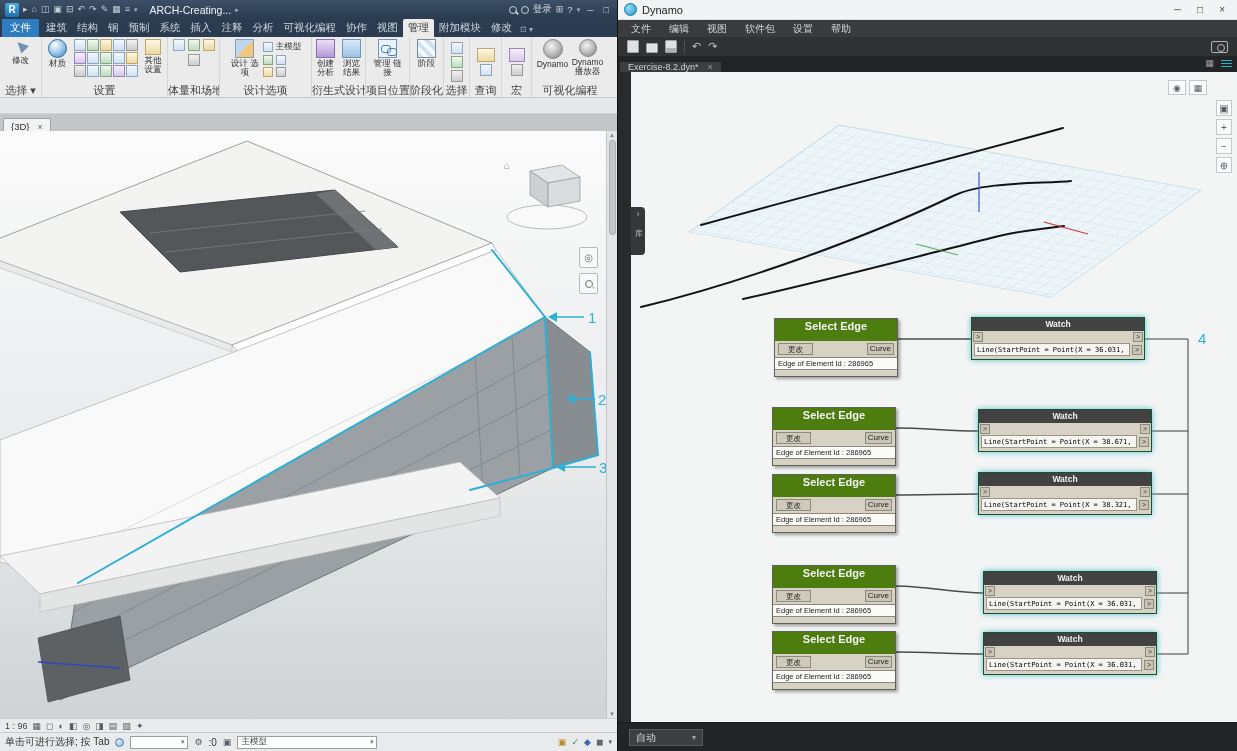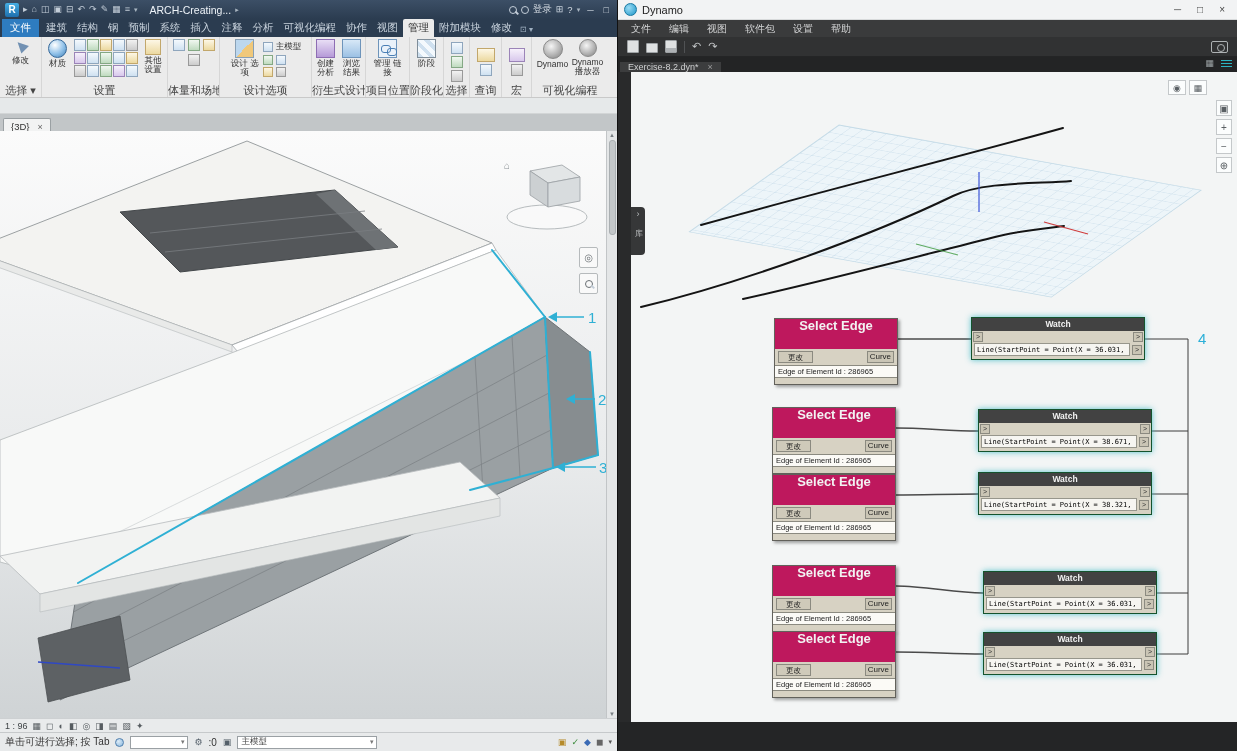--- a/index.html
+++ b/index.html
@@ -100,21 +100,21 @@
   .layer{position:absolute;left:0;top:0;z-index:1}
   .libstrip{position:absolute;left:0;top:0;width:13px;height:650px;background:#292a2b;z-index:3}
   .libtab{position:absolute;left:13px;top:135px;width:14px;height:48px;background:#363738;border-radius:0 4px 4px 0;z-index:3;display:flex;flex-direction:column;align-items:center;padding-top:3px;color:#b9bcbe;font-size:9px;line-height:1}
   .libtab .vert{writing-mode:vertical-rl;font-size:8px;margin-top:3px}
   .cv-btn{position:absolute;width:18px;height:15px;background:rgba(252,253,253,.92);border:1px solid #c4c8ca;color:#5a6064;font-size:9px;display:flex;align-items:center;justify-content:center;z-index:3}
   .rt-col{position:absolute;right:6px;top:28px;display:flex;flex-direction:column;gap:3px;z-index:3}
   .rt-col .cv-btn{position:static;width:16px;height:16px;font-size:10px}
   .callout4{position:absolute;left:580px;top:258px;color:#2bb0d8;font-size:15px;z-index:2}
 
   .se-node{position:absolute;width:124px;background:#d7d2c3;border:1px solid #62615b;box-shadow:2px 2px 3px rgba(0,0,0,.35);z-index:2;font-size:8px;color:#222}
-  .se-head{height:30px;background:#be185d;color:#f2f2f2;font-weight:bold;font-size:13px;text-align:center;line-height:14px}
+  .se-head{height:22px;background:#4d7c0f;color:#f2f2f2;font-weight:bold;font-size:11px;text-align:center;line-height:14px}
   .se-row{display:flex;align-items:center;height:16px;padding:0 3px}
   .se-btn{background:#cfcaba;border:1px solid #8b8a80;font-size:7.5px;height:12px;padding:0 9px;color:#222;font-family:inherit;line-height:9px}
   .se-out{margin-left:auto;font-size:8px;background:#cac5b5;border:1px solid #8b8a80;padding:0 2px;line-height:10px}
   .se-val{background:#fbfaf6;border-top:1px solid #8b8a80;border-bottom:1px solid #8b8a80;height:13px;line-height:12px;font-size:7.5px;padding:0 3px;white-space:nowrap;overflow:hidden}
   .se-foot{height:6px}
 
   .watch-node{position:absolute;width:174px;background:#d7d2c3;border:1px solid #14532d;box-shadow:0 0 6px rgba(47,182,196,.8);z-index:2}
   .watch-head{height:13px;background:#424242;color:#f2f2f2;font-weight:bold;font-size:8.5px;text-align:center;line-height:13px}
   .watch-ports{display:flex;justify-content:space-between;align-items:center;height:12px;padding:0 1px}
   .wport{background:#cac5b5;border:1px solid #8b8a80;font-size:7px;line-height:8px;padding:0 2px;color:#333}
@@ -657,14 +657,20 @@
       <div class="cv-btn" style="left:550px;top:8px">◉</div>
       <div class="cv-btn" style="left:571px;top:8px">▦</div>
       <div class="rt-col">
         <div class="cv-btn">▣</div>
         <div class="cv-btn">+</div>
         <div class="cv-btn">−</div>
         <div class="cv-btn">⊕</div>
       </div>
     </div>
 
+    <div class="dy-bottom">
+      <div class="runbox">
+        <span>自动</span>
+        <span class="rcaret">▾</span>
+      </div>
+    </div>
   </section>
 </div>
 
 </body></html>

